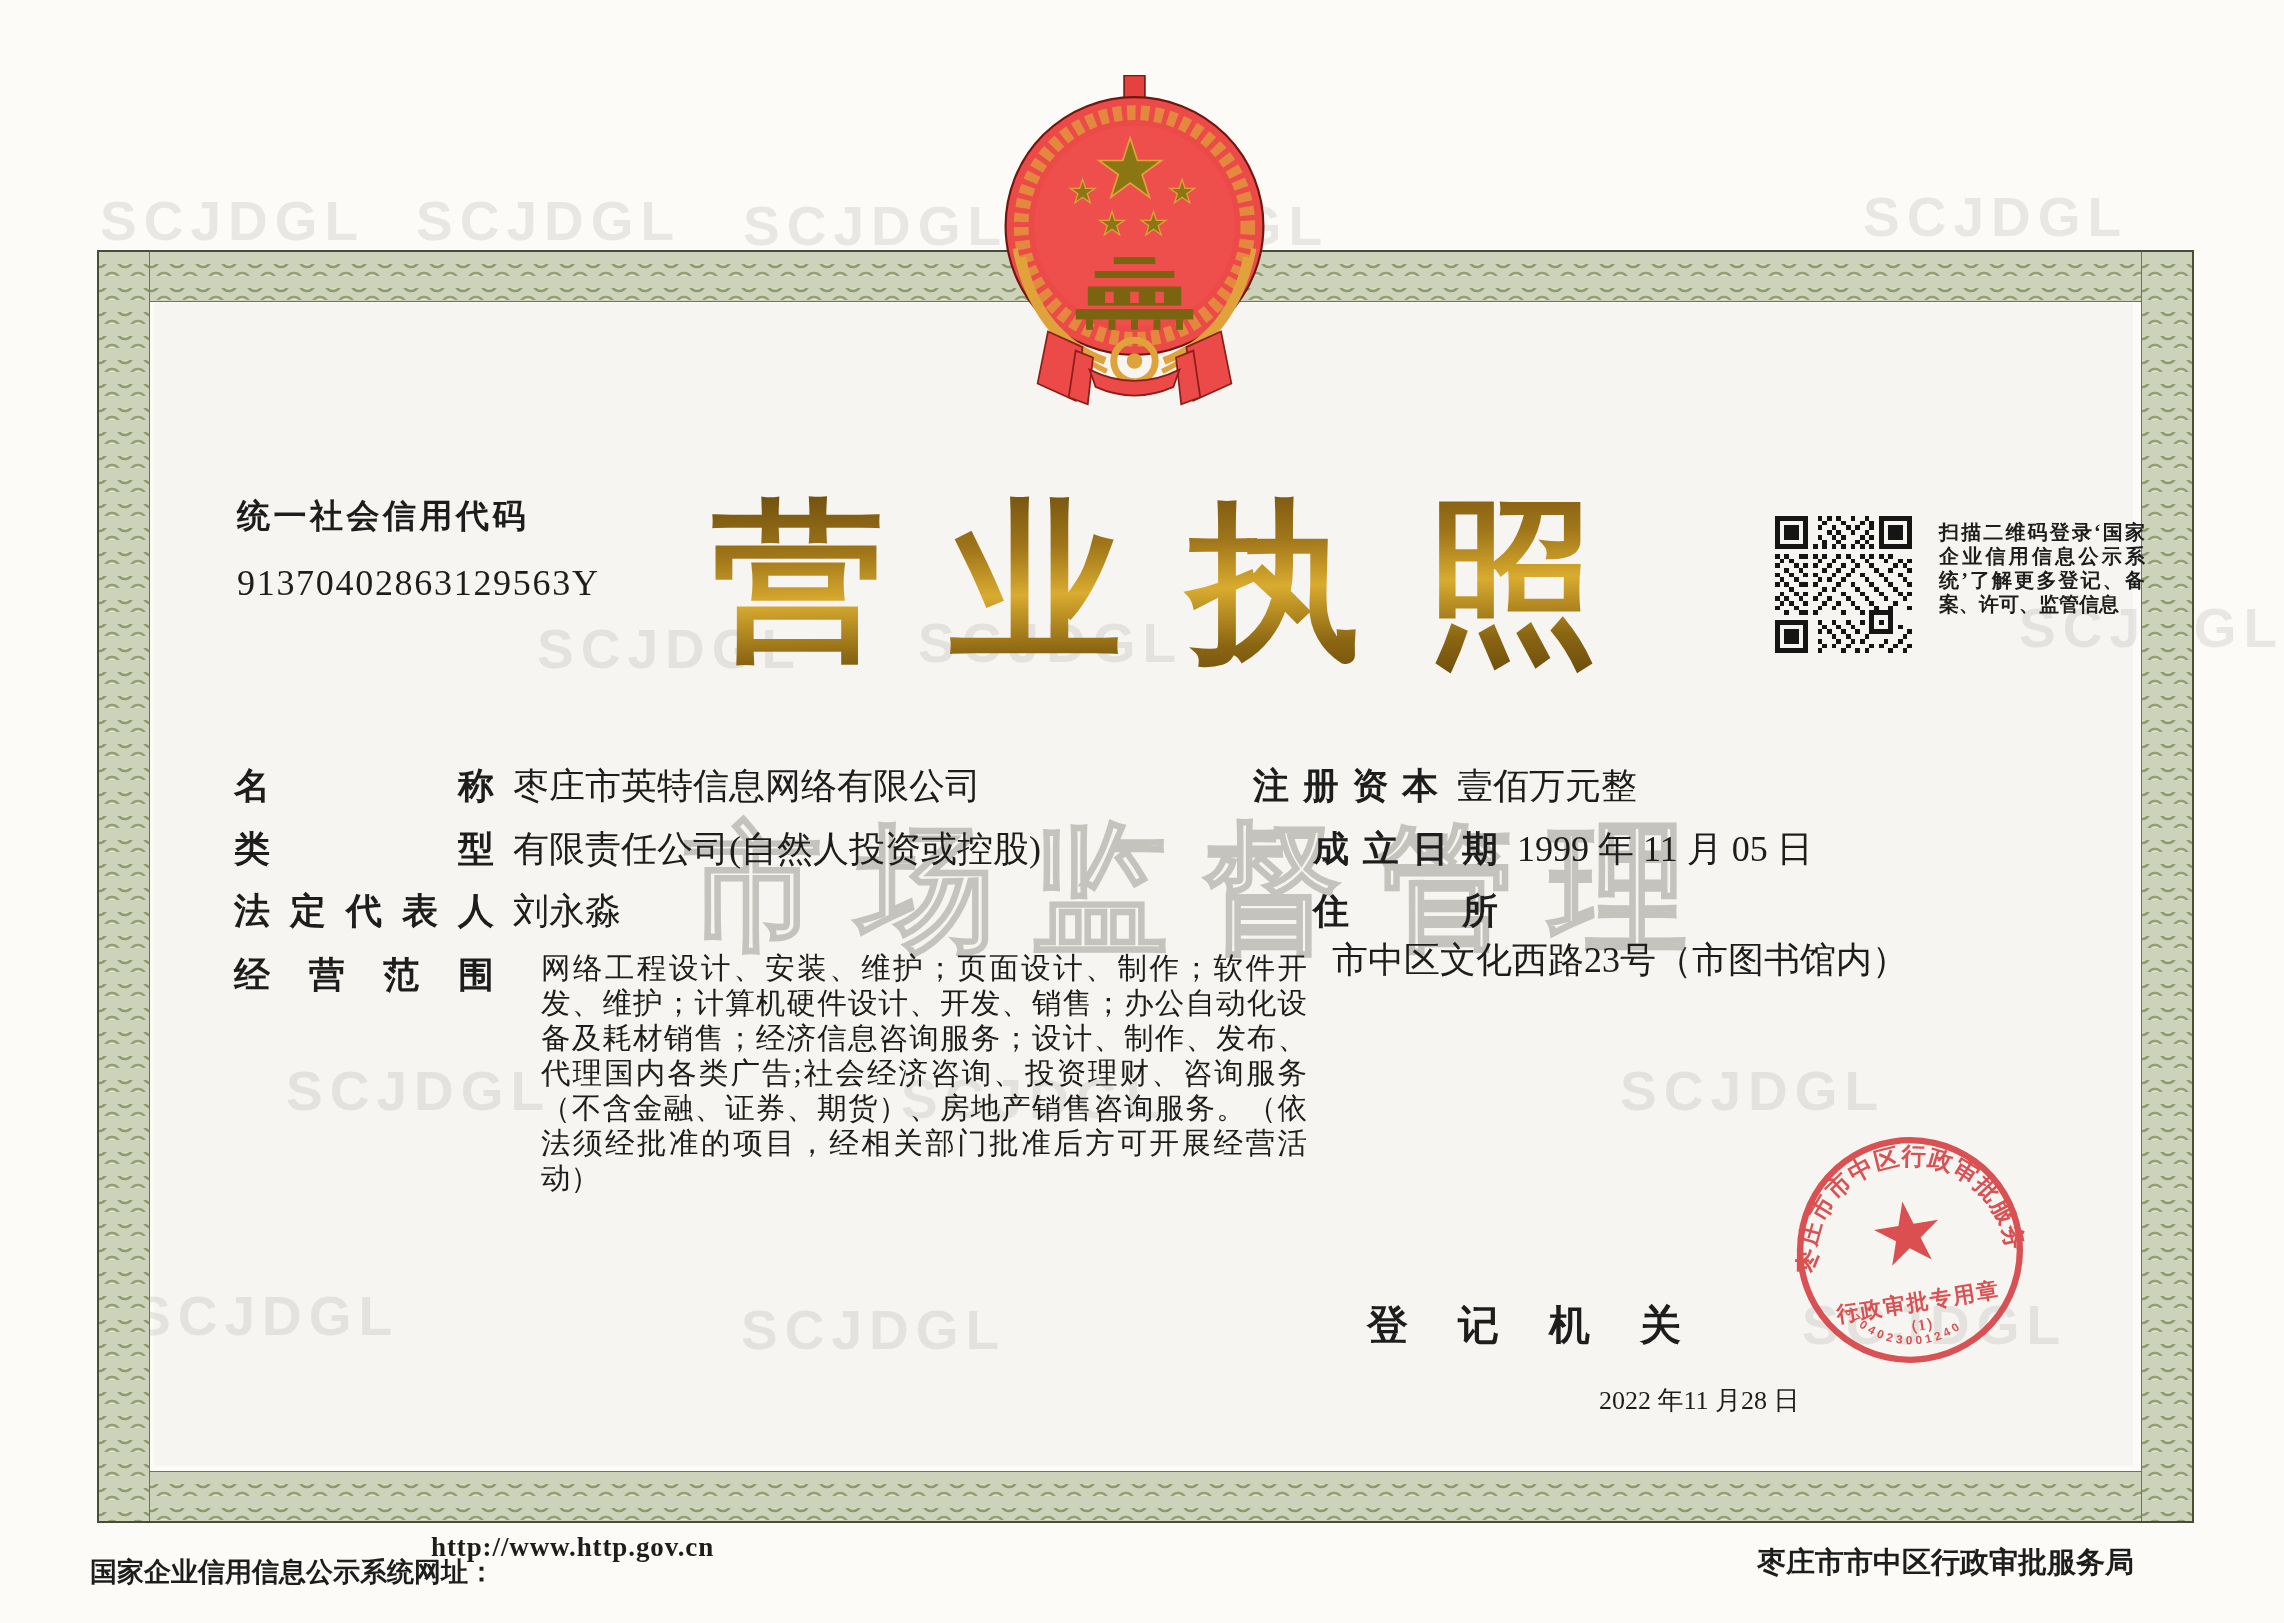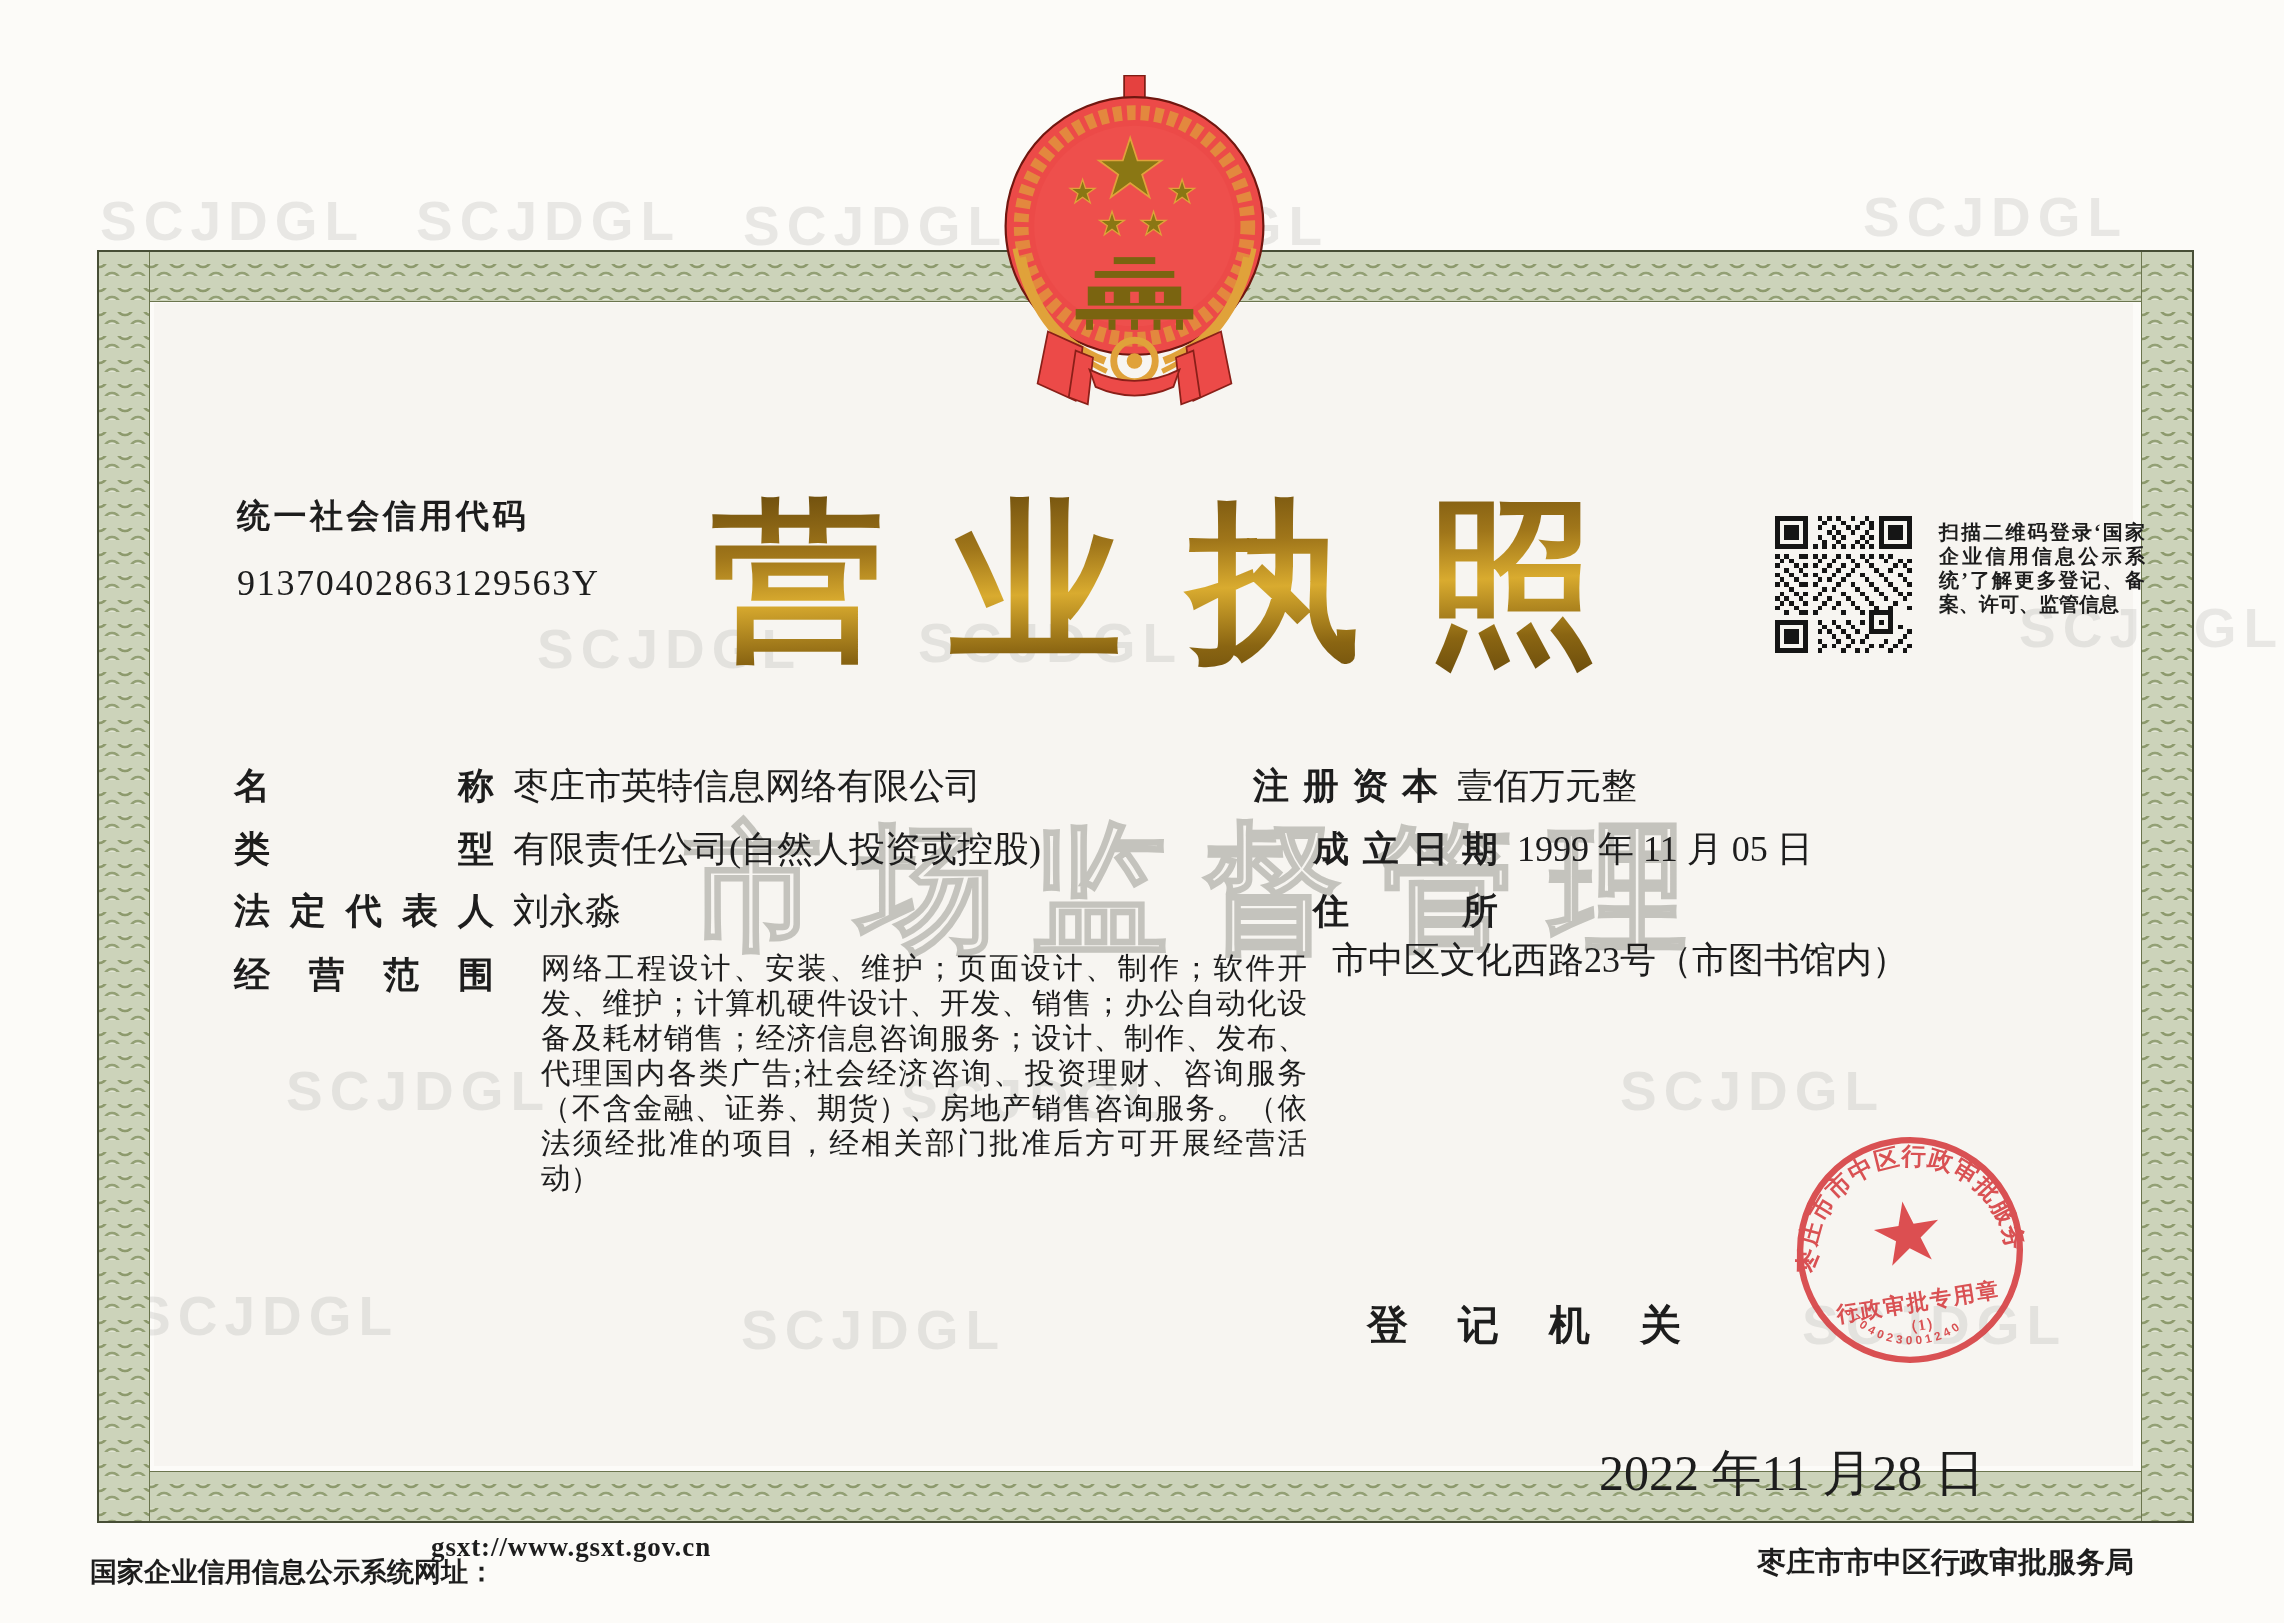--- a/index.html
+++ b/index.html
@@ -49,21 +49,21 @@
   
   .row{position:absolute;z-index:4;display:flex;align-items:flex-start;}
   .lbl{font-size:36px;font-weight:bold;text-align:justify;text-align-last:justify;-moz-text-align-last:justify;flex:none;}
   .lbl.w300{width:260px;}
   .lbl.w213{width:185px;}
   .val{font-size:36px;margin-left:19px;flex:none;}
   .scope-val{font-size:29.5px;line-height:35px;width:766px;text-align:justify;margin-left:19px;}
 
   .reg-label{position:absolute;left:1367px;top:1298px;width:314px;z-index:4;
     font-size:41px;font-weight:bold;text-align:justify;text-align-last:justify;}
-  .issue-date{position:absolute;left:1599px;top:1440px;z-index:6;font-size:50px;white-space:nowrap;}
+  .issue-date{position:absolute;left:1599px;top:1383px;z-index:6;font-size:26px;white-space:nowrap;}
 
   .seal{position:absolute;left:1792px;top:1132px;width:236px;height:236px;z-index:5;
     transform:rotate(-9deg);opacity:.9;}
 
   
   .footer-left{position:absolute;left:90px;top:1554px;z-index:4;font-size:27px;font-weight:bold;}
   .footer-url{position:absolute;left:431px;top:1532px;z-index:4;font-size:27px;font-weight:bold;letter-spacing:0.9px;}
   .footer-right{position:absolute;left:1757px;top:1543px;z-index:4;font-size:29px;font-weight:bold;}
 </style>
 </head>
@@ -250,15 +250,15 @@
     <textPath href="#arcTop" startOffset="1%">枣庄市市中区行政审批服务局</textPath>
   </text>
   <text x="130" y="196" font-size="24" fill="#d64043" font-weight="bold" text-anchor="middle" letter-spacing="2" font-family="'Liberation Serif','DejaVu Serif',serif">行政审批专用章</text>
   <text x="130" y="219" font-size="17" fill="#d64043" font-weight="bold" text-anchor="middle" font-family="'Liberation Serif','DejaVu Serif',serif">（1）</text>
   <text font-size="13" fill="#d64043" font-weight="bold" letter-spacing="4" font-family="'Liberation Sans','DejaVu Sans',sans-serif">
     <textPath href="#arcBottom" startOffset="4%">3704023001240</textPath>
   </text>
 </svg>
 
 <div class="footer-left">国家企业信用信息公示系统网址：</div>
-<div class="footer-url">gsxt://www.gsxt.gov.cn</div>
+<div class="footer-url">http://www.http.gov.cn</div>
 <div class="footer-right">枣庄市市中区行政审批服务局</div>
 
 
 </body></html>

